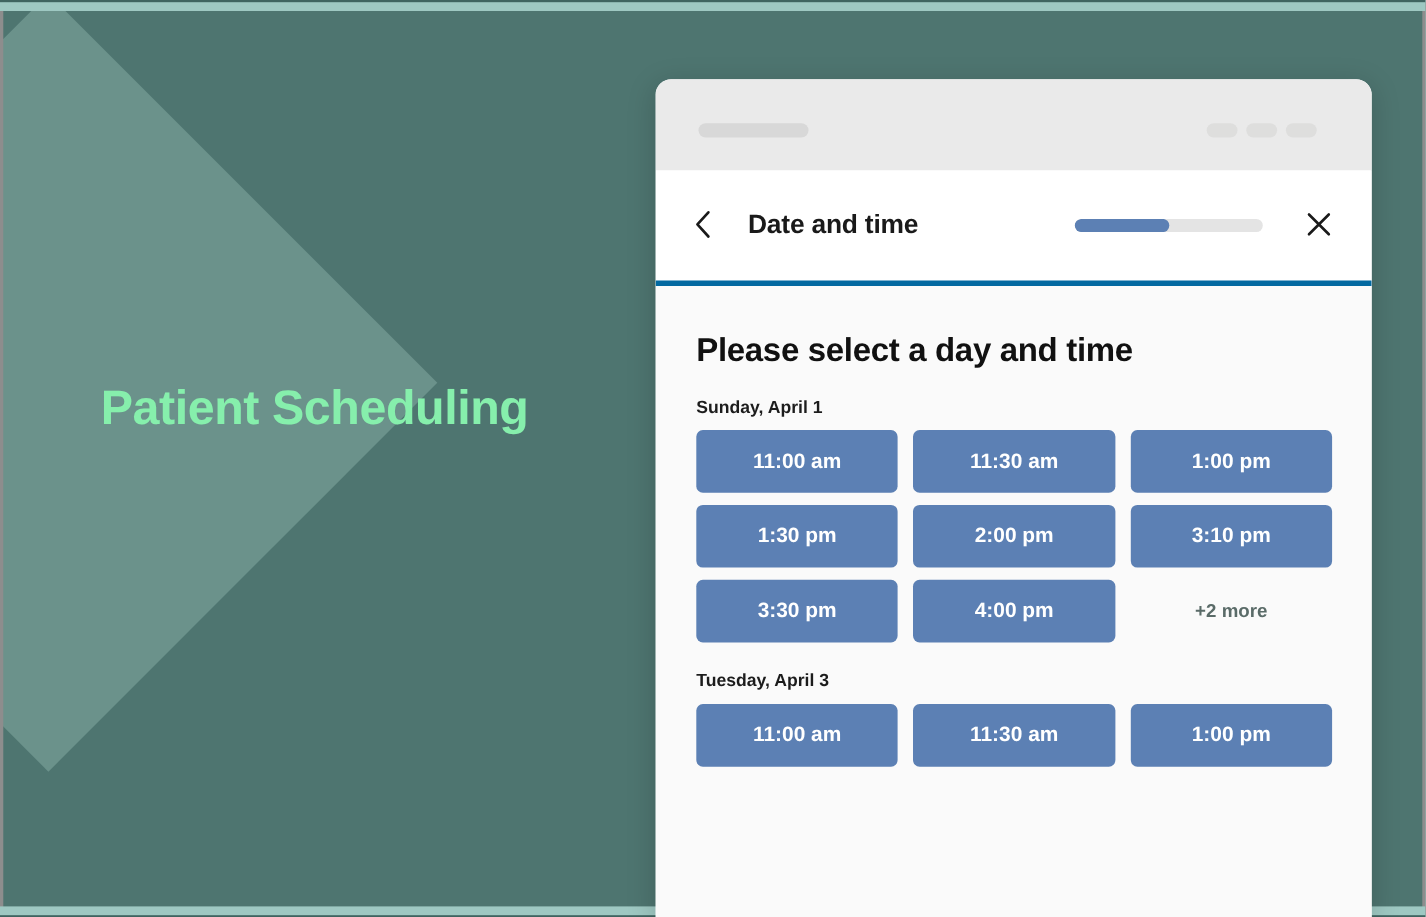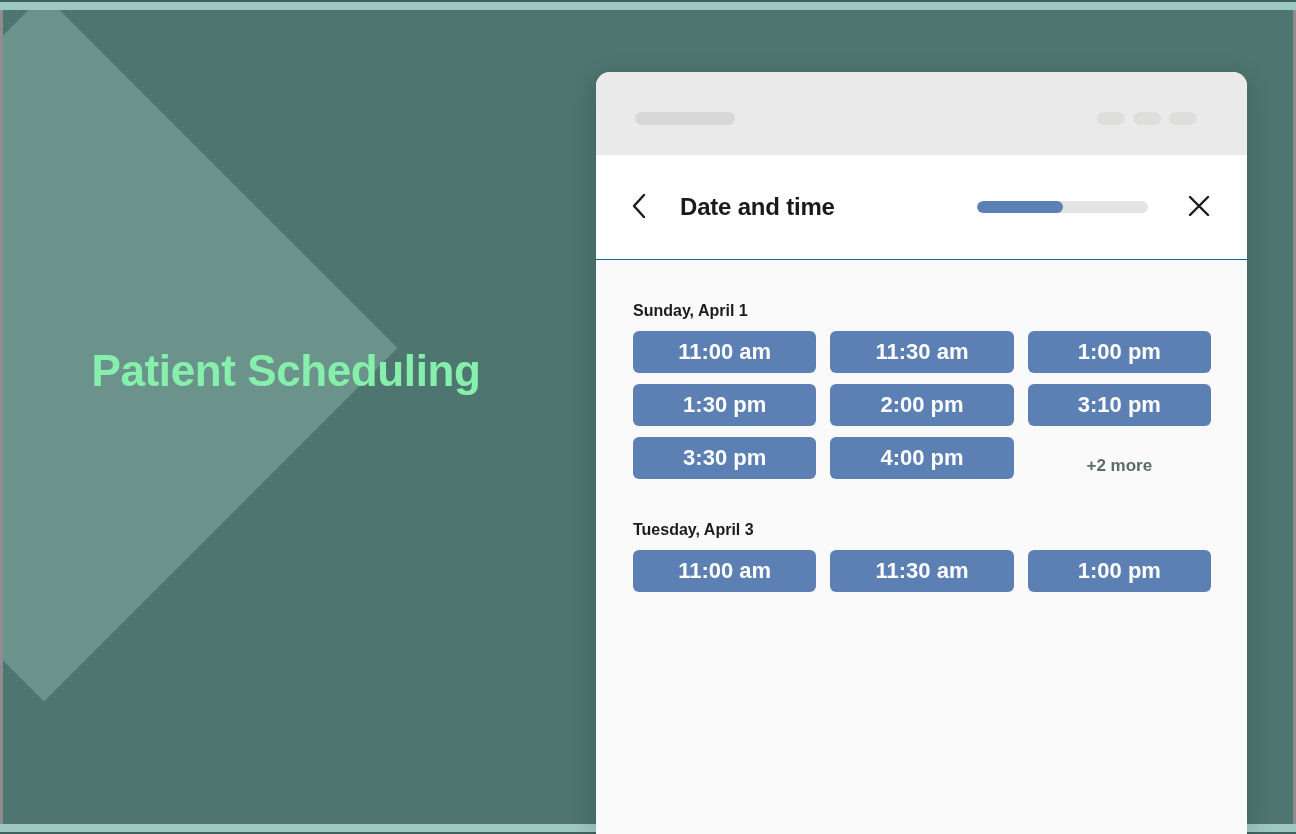--- a/index.html
+++ b/index.html
@@ -118,21 +118,21 @@
     height: 13px;
     border-radius: 7px;
     background: #dededd;
   }
 
   
   .modal-header {
     position: relative;
     height: 105px;
     background: #ffffff;
-    border-bottom: 1px solid #0369a1;
+    border-bottom: 5px solid #0369a1;
     display: flex;
     align-items: center;
   }
   .back-btn {
     position: absolute;
     left: 26px;
     top: 50%;
     transform: translateY(-50%);
     width: 34px;
     height: 34px;
@@ -211,25 +211,25 @@
     font-size: 17px;
     color: #4b4b4b;
   }
 
   .slot-grid {
     display: grid;
     grid-template-columns: repeat(3, 1fr);
     gap: 11px 14px;
   }
   .slot-btn {
-    height: 42px;
+    height: 57px;
     border-radius: 6px;
     background: #5c80b4;
     color: #ffffff;
-    font-size: 22px;
+    font-size: 19px;
     font-weight: bold;
     border: none;
     cursor: pointer;
     display: flex;
     align-items: center;
     justify-content: center;
     font-family: "Liberation Sans", sans-serif;
   }
   .more-link {
     height: 57px;
@@ -284,20 +284,21 @@
       <button class="close-btn">
         <span>
           <svg width="26" height="26" viewBox="0 0 26 26" fill="none" aria-hidden="true">
             <path d="M4 4 L22 22 M22 4 L4 22" stroke="#1a1a1a" stroke-width="2.4" stroke-linecap="round"></path>
           </svg>
         </span>
       </button>
     </div>
 
     <div class="modal-body">
+      <div class="body-heading">Please select a day and time</div>
       <div id="days-container">
           <div class="day-group">
             <div class="day-label">Sunday, April 1</div>
             <div class="slot-grid">
               <button class="slot-btn">11:00 am</button>
               <button class="slot-btn">11:30 am</button>
               <button class="slot-btn">1:00 pm</button>
               <button class="slot-btn">1:30 pm</button>
               <button class="slot-btn">2:00 pm</button>
               <button class="slot-btn">3:10 pm</button>

